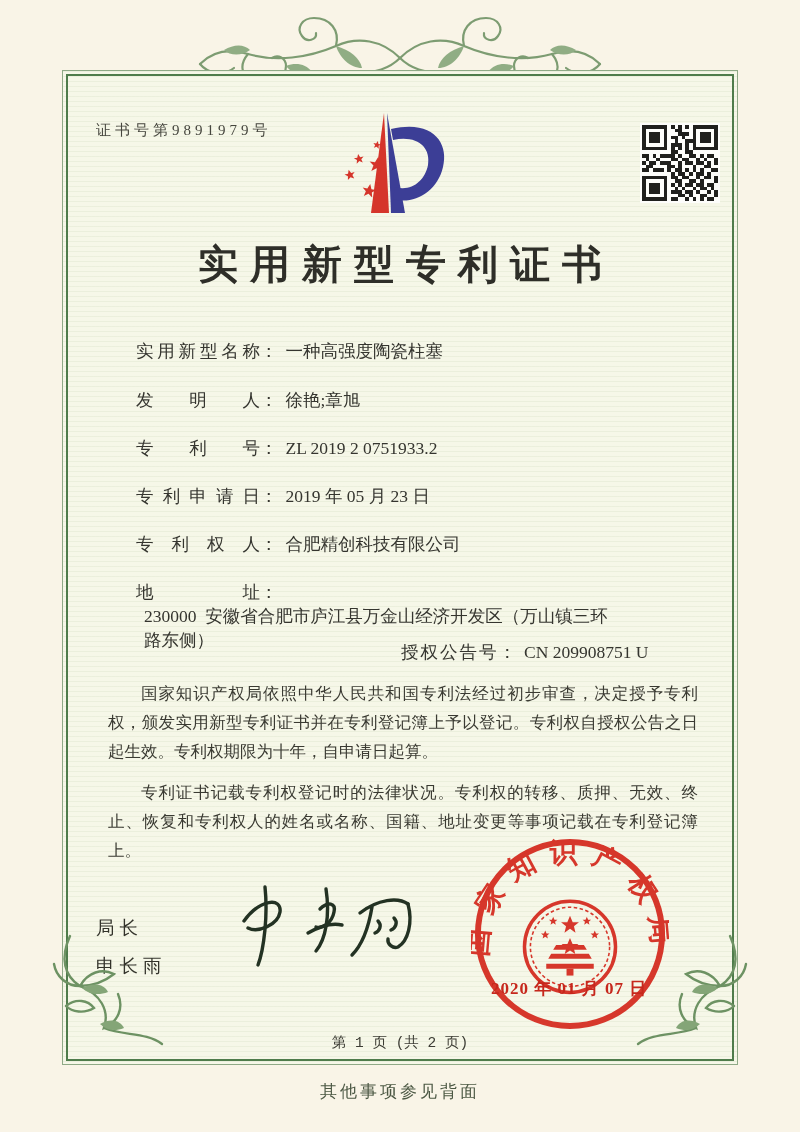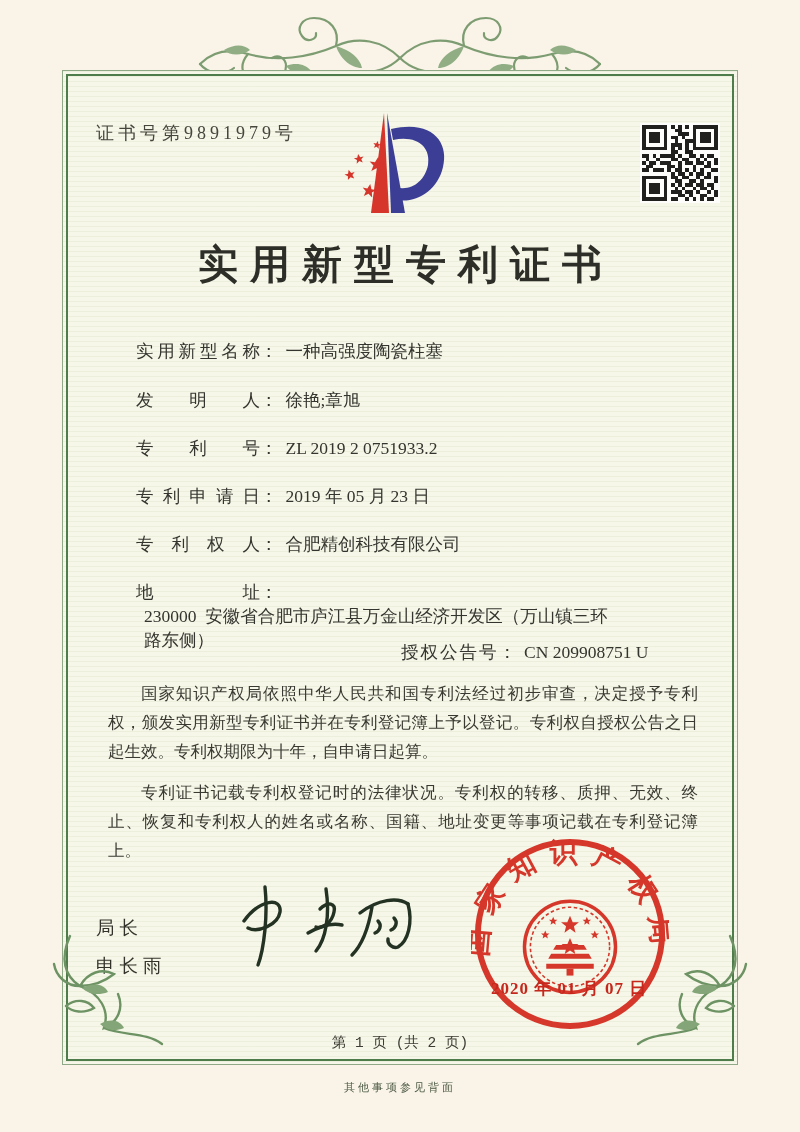--- a/index.html
+++ b/index.html
@@ -14,21 +14,21 @@
   .frame{
     position:absolute;left:62px;top:70px;width:676px;height:995px;
     border:1px solid #8fa986;
     background:#f6f7e8;
     background-image:repeating-linear-gradient(180deg, rgba(140,170,115,.10) 0px, rgba(140,170,115,.10) 1px, transparent 1px, transparent 5px);
     box-sizing:border-box;
   }
   .frame::before{
     content:"";position:absolute;inset:3px;border:2px solid #4f7c4b;pointer-events:none;
   }
-  .cert-no{position:absolute;left:33px;top:50px;font-size:18px;letter-spacing:4px;color:#46463e;}
+  .cert-no{position:absolute;left:33px;top:50px;font-size:15px;letter-spacing:4px;color:#46463e;}
   .logo{position:absolute;left:262px;top:36px;width:152px;height:120px;}
   .qr{position:absolute;left:577px;top:52px;width:80px;height:80px;background:#fdfdfb;display:grid;padding:2px;box-sizing:border-box;}
   .qm{background:#20201e;}
   .title{
     position:absolute;left:0;top:166px;width:100%;text-align:center;
     font-size:40px;font-weight:bold;letter-spacing:12px;text-indent:12px;color:#2e2e28;
   }
   .fields{position:absolute;left:33px;top:268px;width:615px;font-size:17.5px;}
   .field-row{position:absolute;left:0;white-space:normal;margin-left:40px;}
   .field-label{display:inline-block;width:124px;text-align:justify;text-align-last:justify;vertical-align:top;}
@@ -39,21 +39,21 @@
   .grant-no{position:absolute;left:305px;top:0;white-space:nowrap;margin-top:9px;}
   .grant-no .field-label{width:auto;letter-spacing:2px;}
   .paragraphs{position:absolute;left:33px;top:596px;width:614px;font-size:16.5px;line-height:29px;text-align:justify;color:#3a3a32;}
   .paragraphs p{margin:12px;text-indent:2em;}
   .signer{position:absolute;left:33px;top:844px;font-size:18.5px;letter-spacing:5px;color:#33332b;}
   .signer div{margin-bottom:13px;}
   .signature{position:absolute;left:145px;top:806px;width:240px;height:105px;}
   .seal{position:absolute;left:408px;top:764px;width:198px;height:198px;}
   .seal-date{position:absolute;left:428px;top:906px;width:200px;font-size:17px;color:#c6271c;letter-spacing:1px;font-weight:bold;}
   .page-no{position:absolute;left:0;top:962px;width:100%;text-align:center;font-size:14.5px;color:#3c3c34;font-family:Liberation Mono, monospace;}
-  .back-note{position:absolute;left:0;top:1080px;width:100%;text-align:center;font-size:11px;color:#4c5844;letter-spacing:3px;}
+  .back-note{position:absolute;left:0;top:1080px;width:100%;text-align:center;font-size:17px;color:#4c5844;letter-spacing:3px;}
 </style>
 </head>
 <body>
 
 <svg class="ornament" style="left:190px;top:6px;width:420px;height:92px;" viewBox="0 0 420 92">
   <g fill="none" stroke="#7d9c72" stroke-width="2.2" stroke-linecap="round">
     <path d="M210,52 C192,34 168,30 146,40 C118,52 86,56 58,48 C38,42 22,46 10,58"></path>
     <path d="M58,48 C48,60 52,72 66,76 C82,80 96,72 96,60 C96,52 88,48 82,52"></path>
     <path d="M146,40 C150,24 140,12 124,12 C112,12 106,22 112,30 C117,37 127,34 126,27"></path>
     <path d="M10,58 C18,68 34,70 44,62"></path>

